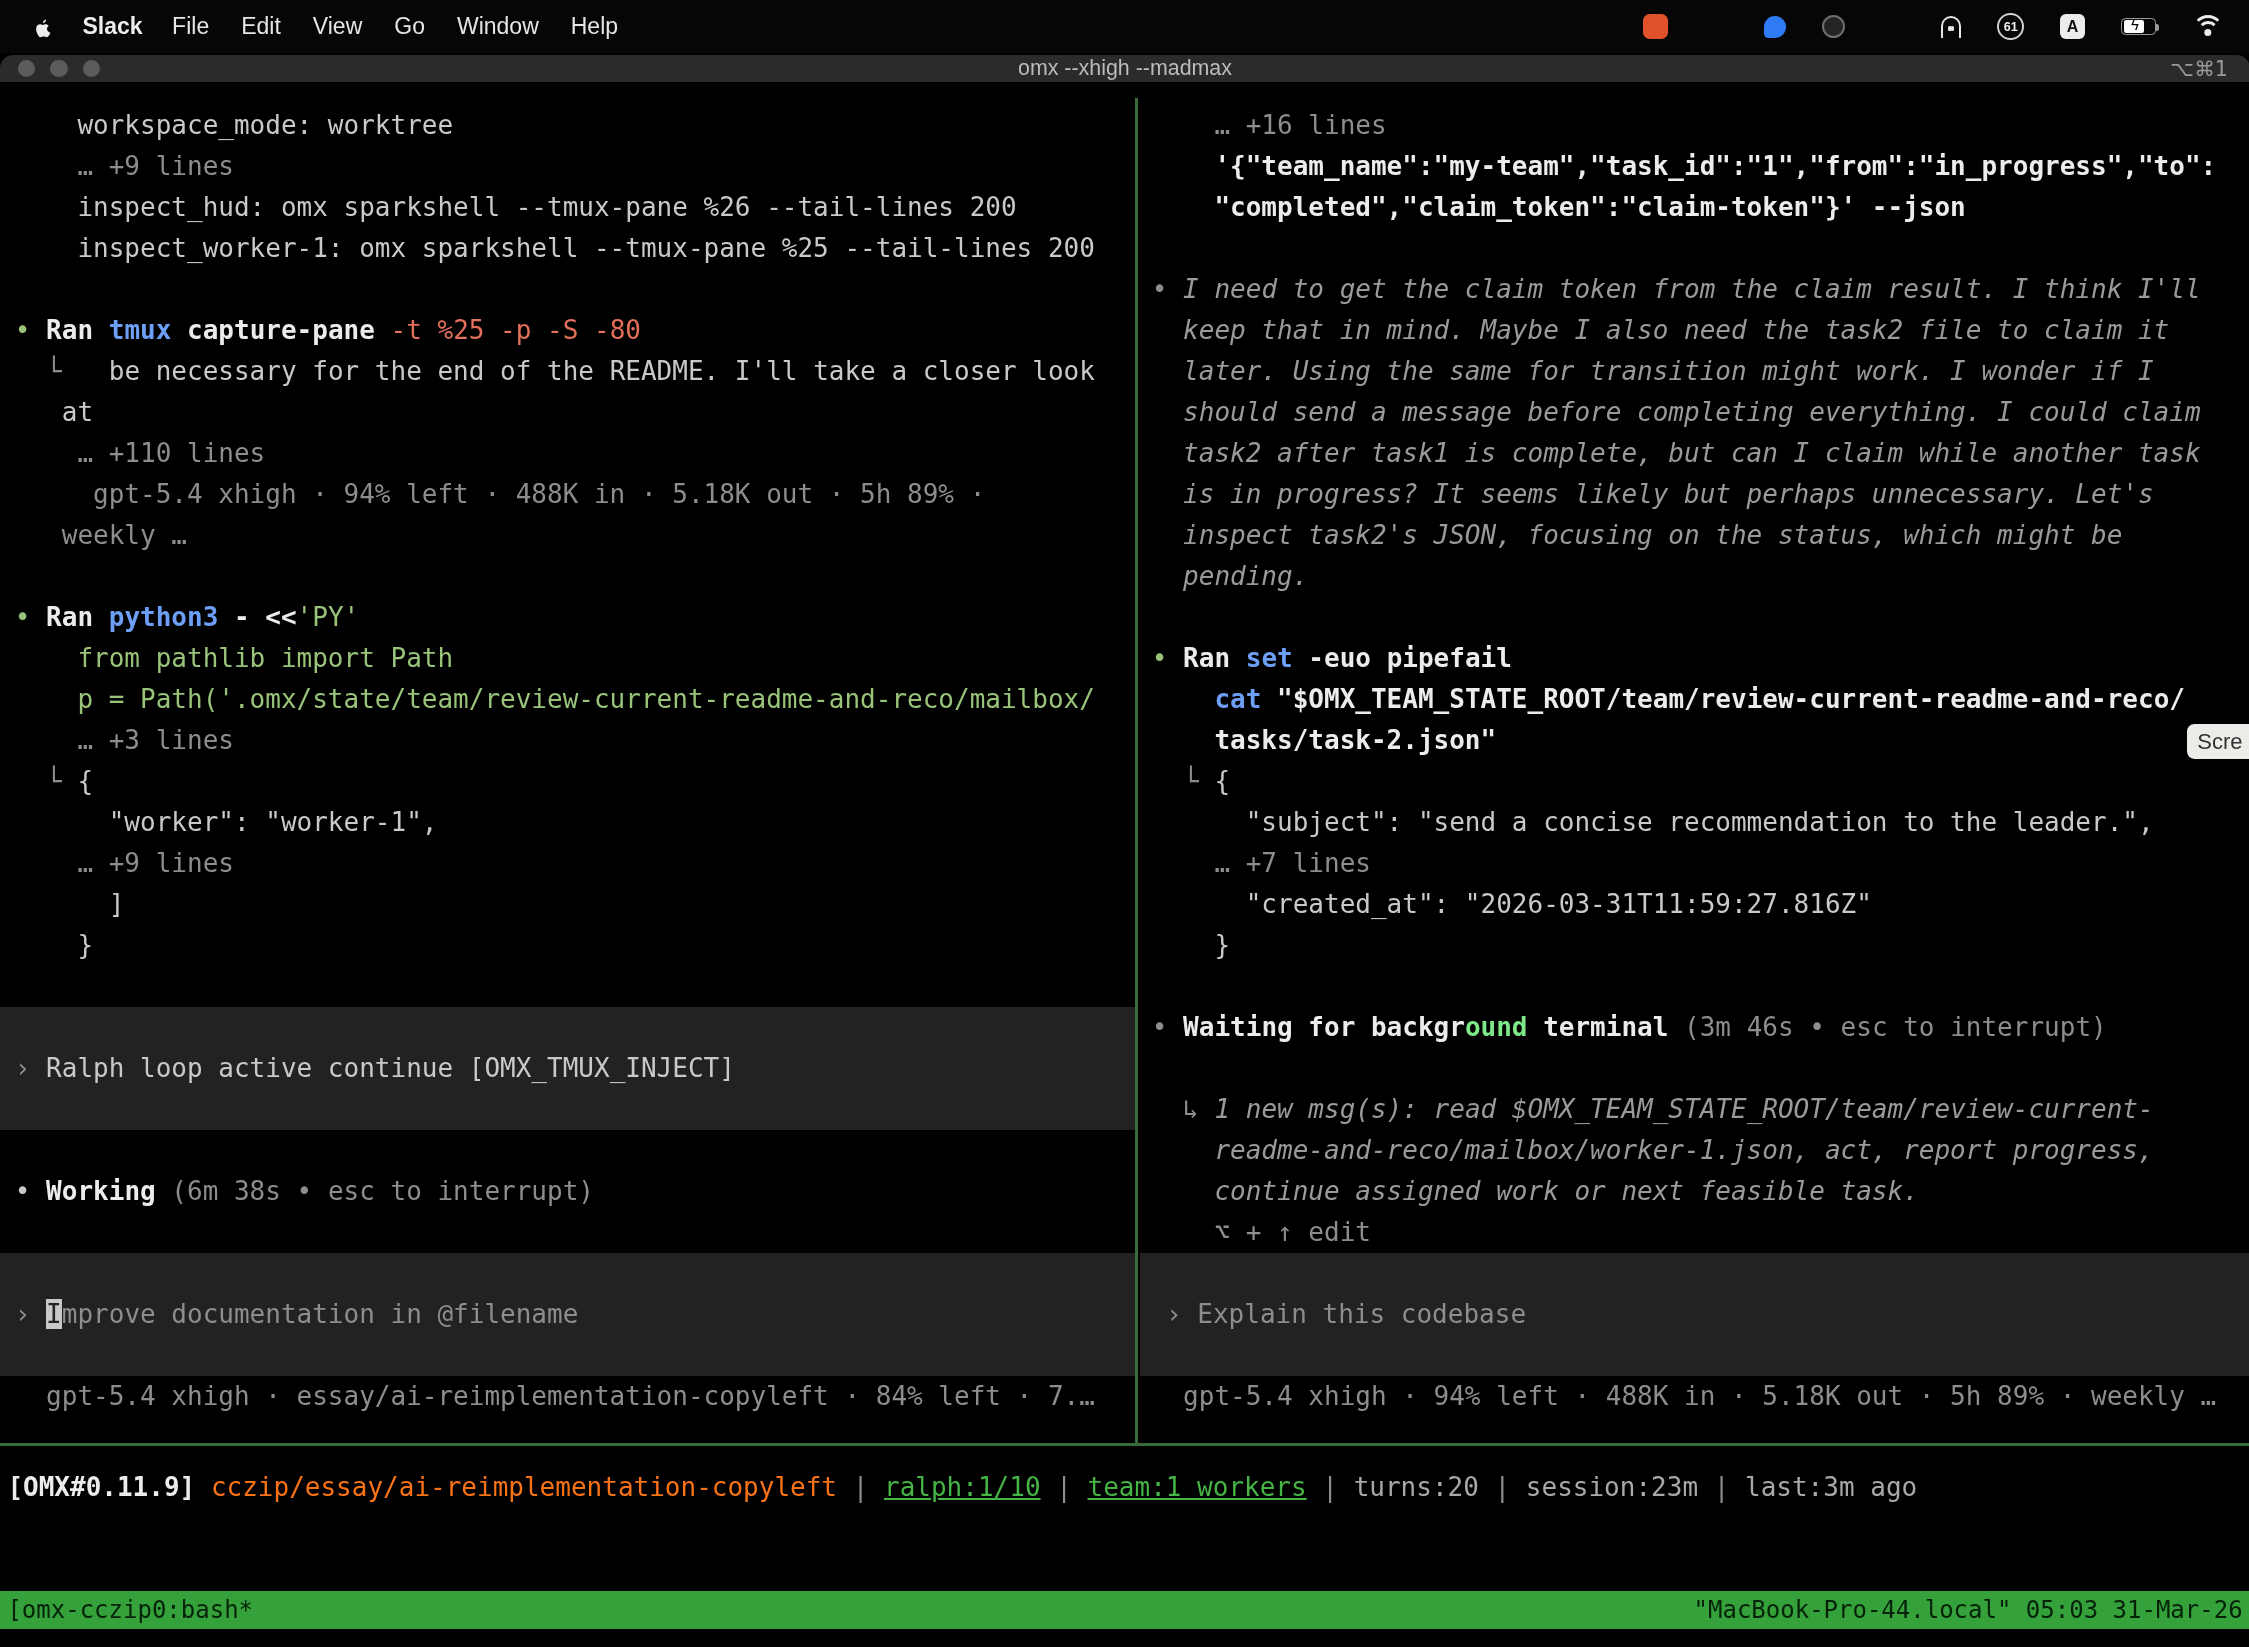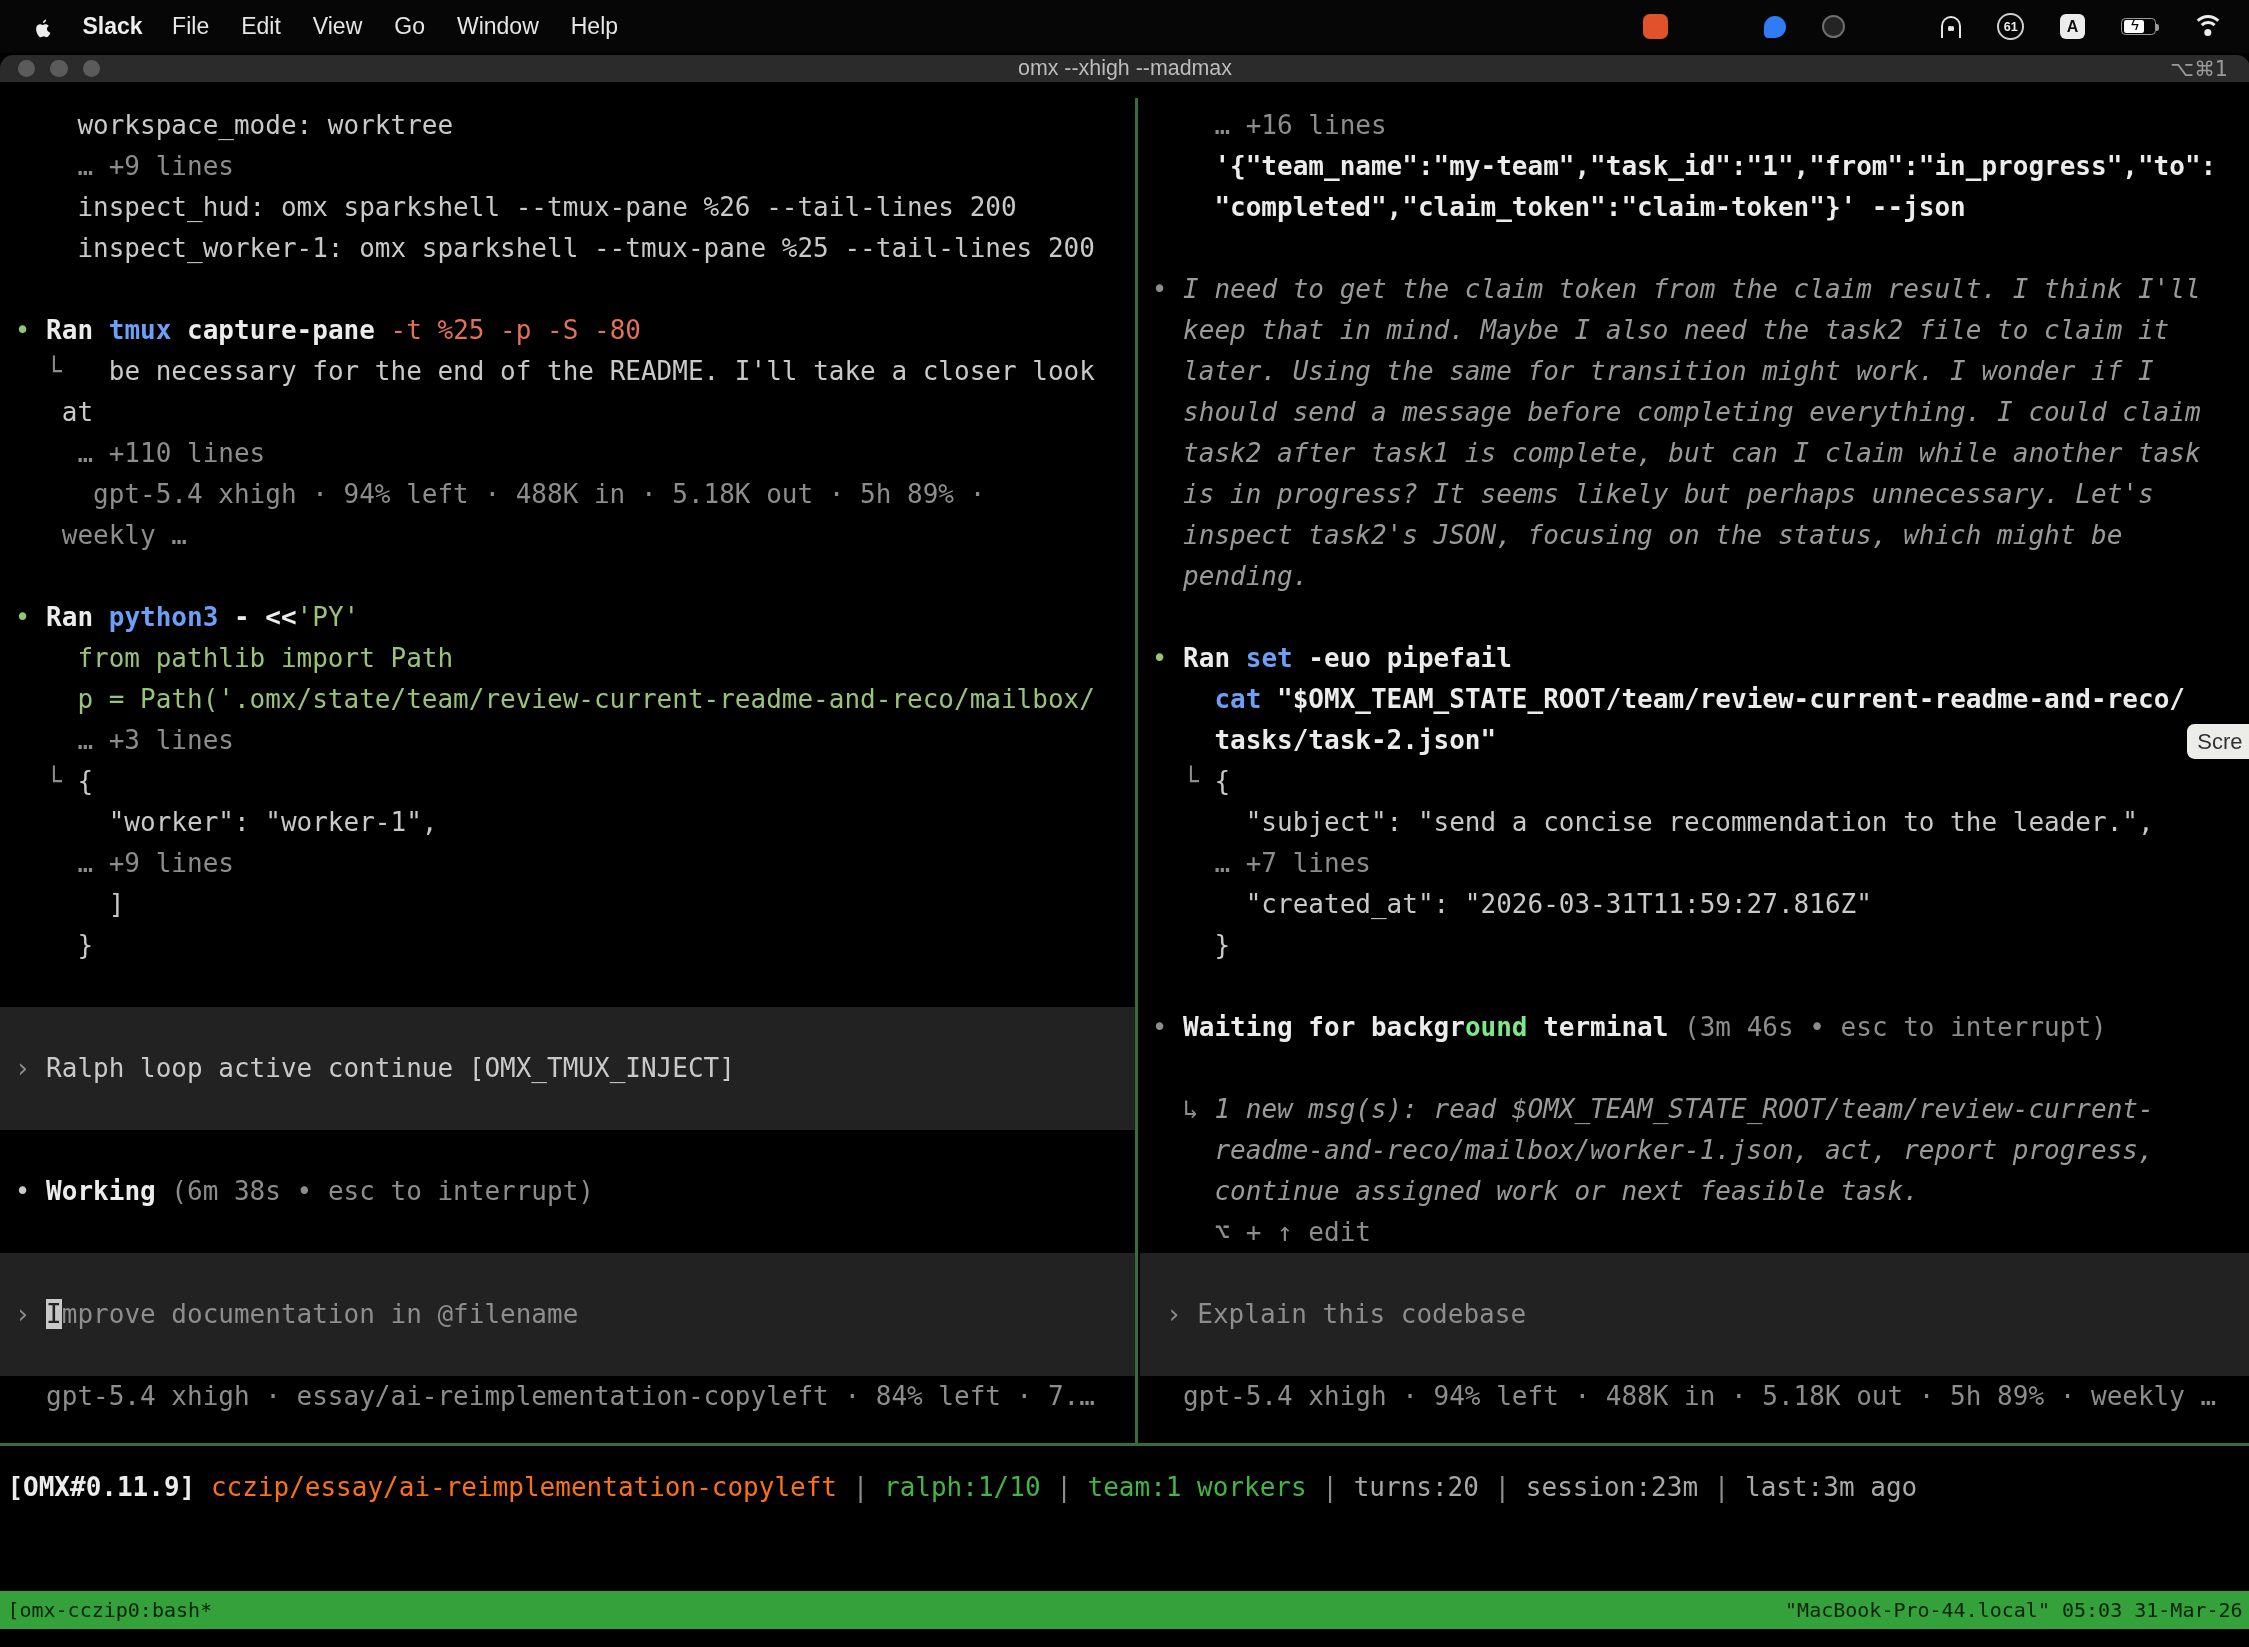--- a/index.html
+++ b/index.html
@@ -66,29 +66,29 @@
 
   .w   { color:#c9c9c9; }
   .b   { color:#ececec; font-weight:bold; }
   .dim { color:#8d8d8d; }
   .it  { color:#9a9a9a; font-style:italic; }
   .blue{ color:#6d9ff7; font-weight:bold; }
   .red { color:#e2705a; }
   .grn { color:#98c379; }
   .shim{ color:#7ee787; font-weight:bold; }
   .cur { background:#c8c8c8; color:#222; }
-  .sgrn{ color:#45b445; }
+  .sgrn{ color:#45b445;text-decoration:underline; }
   .cblue{ color:#f97316;text-align:right; }
   .w2  { color:#a8a8a8; }
 
   .statusline { position:absolute; left:7.4px; top:1369px; white-space:pre; }
 
   .tmuxbar { position:absolute; left:0; right:0; top:1493px; height:38px; background:#35a13a;
     color:#06230a; display:flex; justify-content:space-between; align-items:center;
-    padding:0 7.4px; font-size:20px; }
+    padding:0 7.4px; font-size:24px; }
 
   .tooltip { position:absolute; top:626px; right:0; width:63px; height:35px; background:#ecece9;
     border-radius:7.4px 0 0 7.4px; color:#333; font-family:"Liberation Sans",sans-serif;
     font-size:22px; display:flex; align-items:center; padding-left:10.3px; z-index:5;
     box-shadow:0 1.5px 5.9px rgba(0,0,0,.5); }
 </style>
 </head>
 <body>
 
 <div class="menubar">

